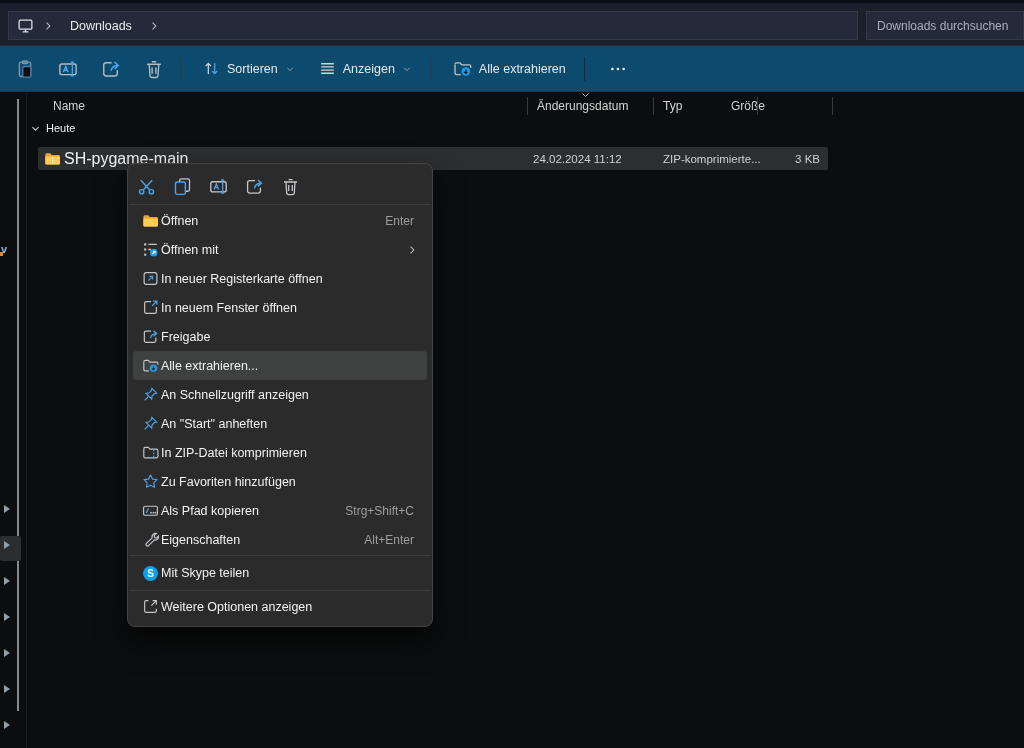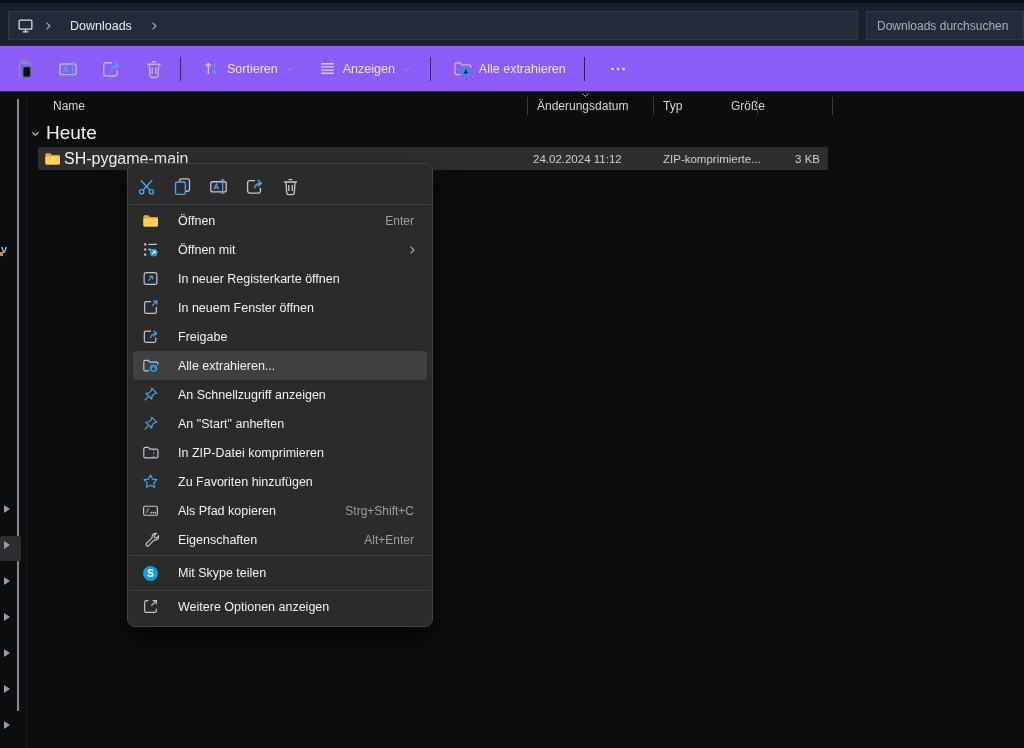--- a/index.html
+++ b/index.html
@@ -15,21 +15,21 @@
   .addrbar { left:8px; width:850px; padding:0 8px; gap:6px; }
   .searchbar { left:866px; width:158px; padding:0 10px; }
   .crumb-text { color:#e9ebee; font-size:12.5px; padding:3px 8px; border-radius:3px; cursor:default; }
   .crumb-chevron { display:flex; align-items:center; padding:2px; }
   .search-input { background:transparent; border:none; outline:none; width:100%;
     font-size:12px; color:#e9ebee; font-family:inherit; }
   .search-input::placeholder { color:#a9b0ba; opacity:1; }
 
   
   .commandbar { position:absolute; top:45px; left:0; right:0; height:47px;
-    background:#8b5cf6; border-top:1px solid #232a38; border-bottom:1px solid #333333;
+    background:#0c4a6e; border-top:1px solid #232a38; border-bottom:1px solid #333333;
     display:flex; align-items:center; }
   .cmd-iconbtn { width:36px; height:34px; margin-left:7px; border-radius:4px;
     display:flex; align-items:center; justify-content:center; }
   .cmd-group { display:flex; align-items:center; gap:7px; height:34px;
     padding:0 10px; border-radius:4px; margin-left:4px; }
   .cmd-label { color:#e7e7e7; font-size:12.5px; }
   .cmd-divider { width:1px; height:24px; background:#333740; margin:0 8px; }
   .cmd-divider.faint { background:#24262b; }
 
   
@@ -44,36 +44,36 @@
   .nav-fragment-dot { position:absolute; left:0; top:159px; width:3px; height:4px; background:#d78a2e; }
 
   
   .col-header { position:absolute; top:3px; height:20px; display:flex; align-items:center;
     color:#d4d4d4; font-size:12px; cursor:default; }
   .col-sep { position:absolute; top:4px; width:1px; height:18px; background:#3a3a3a; }
   .sort-indicator { position:absolute; top:-2px; left:581px; }
 
   
   .group-header { position:absolute; left:30px; top:29px; display:flex; align-items:center; gap:5px; }
-  .group-label { color:#f0f0f0; font-size:19px; }
+  .group-label { color:#f0f0f0; font-size:11px; }
   .file-row { position:absolute; left:38px; top:54px; width:790px; height:23px;
     background:#2d2e30; border-radius:2px; display:flex; align-items:center; }
   .file-icon { position:absolute; left:6px; top:3px; }
   .file-name { position:absolute; left:26px; color:#f0f0f0; font-size:16px; }
   .file-cell { position:absolute; color:#cfcfcf; font-size:11.5px; }
 
   
   .ctx-menu { position:absolute; left:127px; top:70px; width:306px; height:464px;
     background:#2b2b2b; border:1px solid #434343; border-radius:8px;
     box-shadow:0 14px 30px rgba(0,0,0,0.6); padding:5px 0; overflow:hidden; }
   .ctx-iconrow { height:34px; display:flex; align-items:center; }
   .ctx-iconbtn { width:36px; height:30px; display:flex; align-items:center; justify-content:center; border-radius:4px; }
   .ctx-sep { height:1px; background:#3e3e3e; margin:1px 1px; }
   .ctx-item { height:29px; margin:0 5px; padding:12px 9px; border-radius:4px;
-    display:flex; align-items:center; gap:19px; }
+    display:flex; align-items:center; gap:2px; }
   .ctx-item.hl { background:#3f4040; }
   .ctx-item .ico { width:17px; display:flex; justify-content:center; flex:none; }
   .ctx-label { color:#f1f1f1; font-size:12.5px; flex:1; white-space:nowrap; }
   .ctx-shortcut { color:#9e9e9e; font-size:12px; padding-right:4px; }
   .ctx-item.tall { height:32px; }
   svg { display:block; }
 </style>
 </head>
 <body>
 

